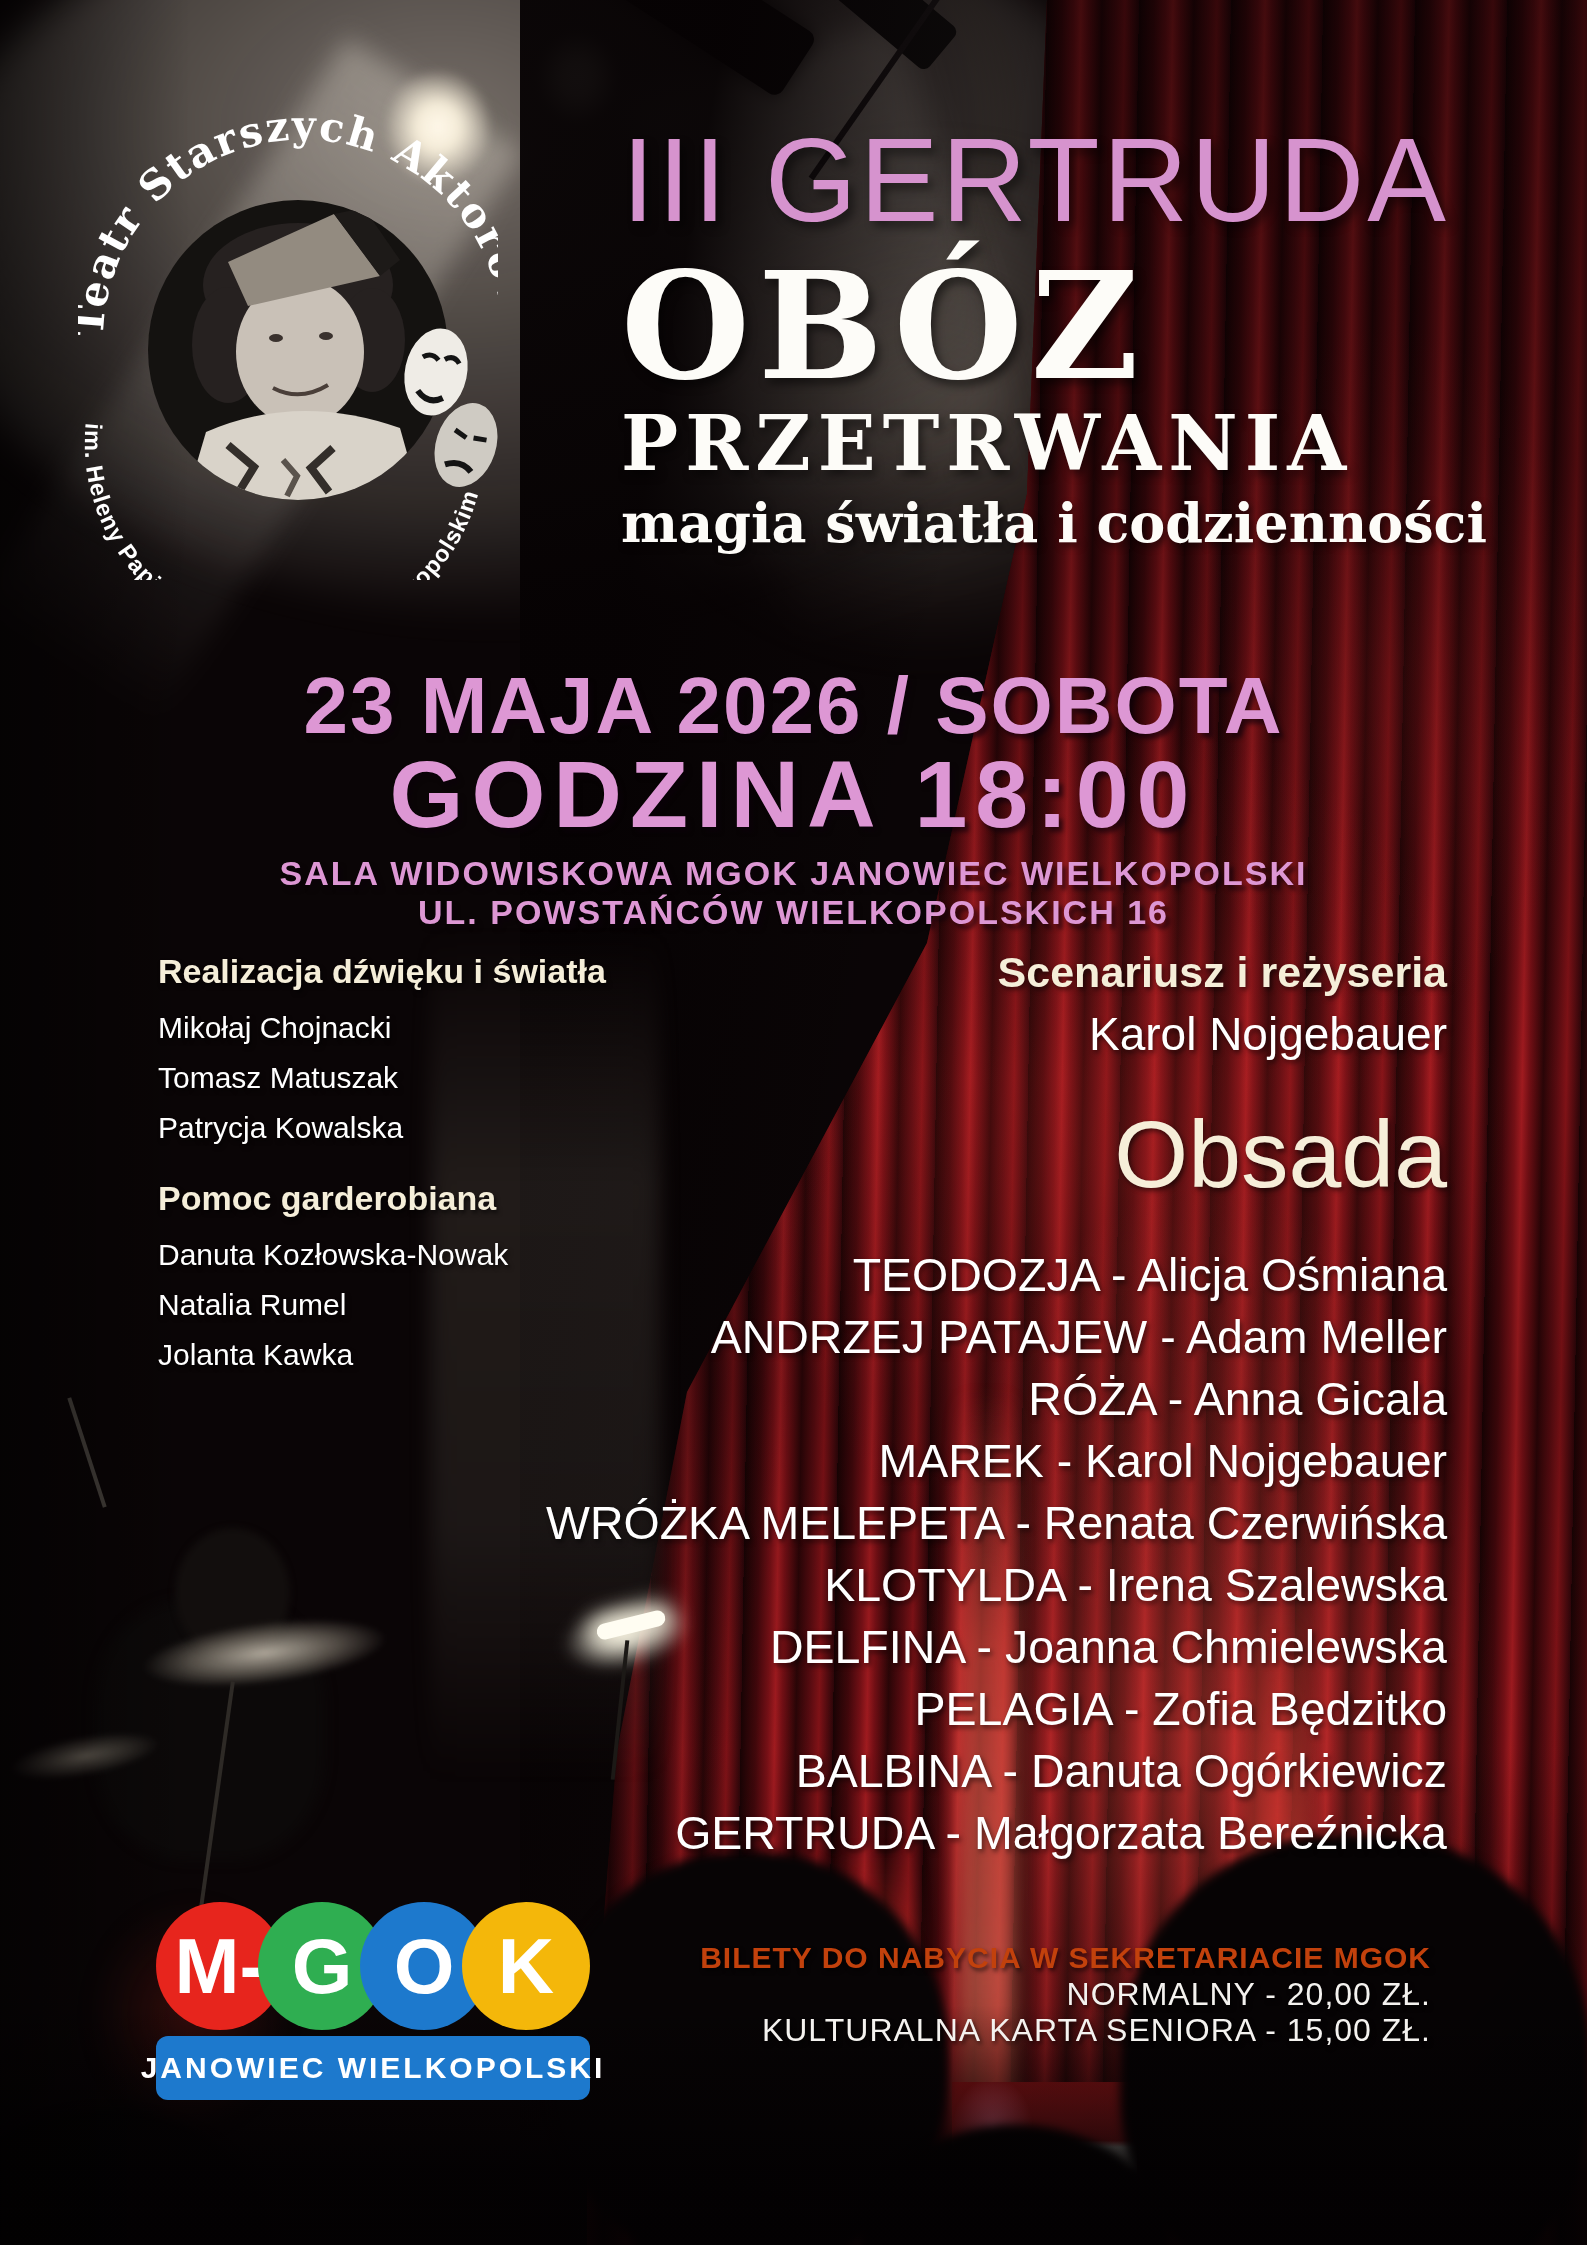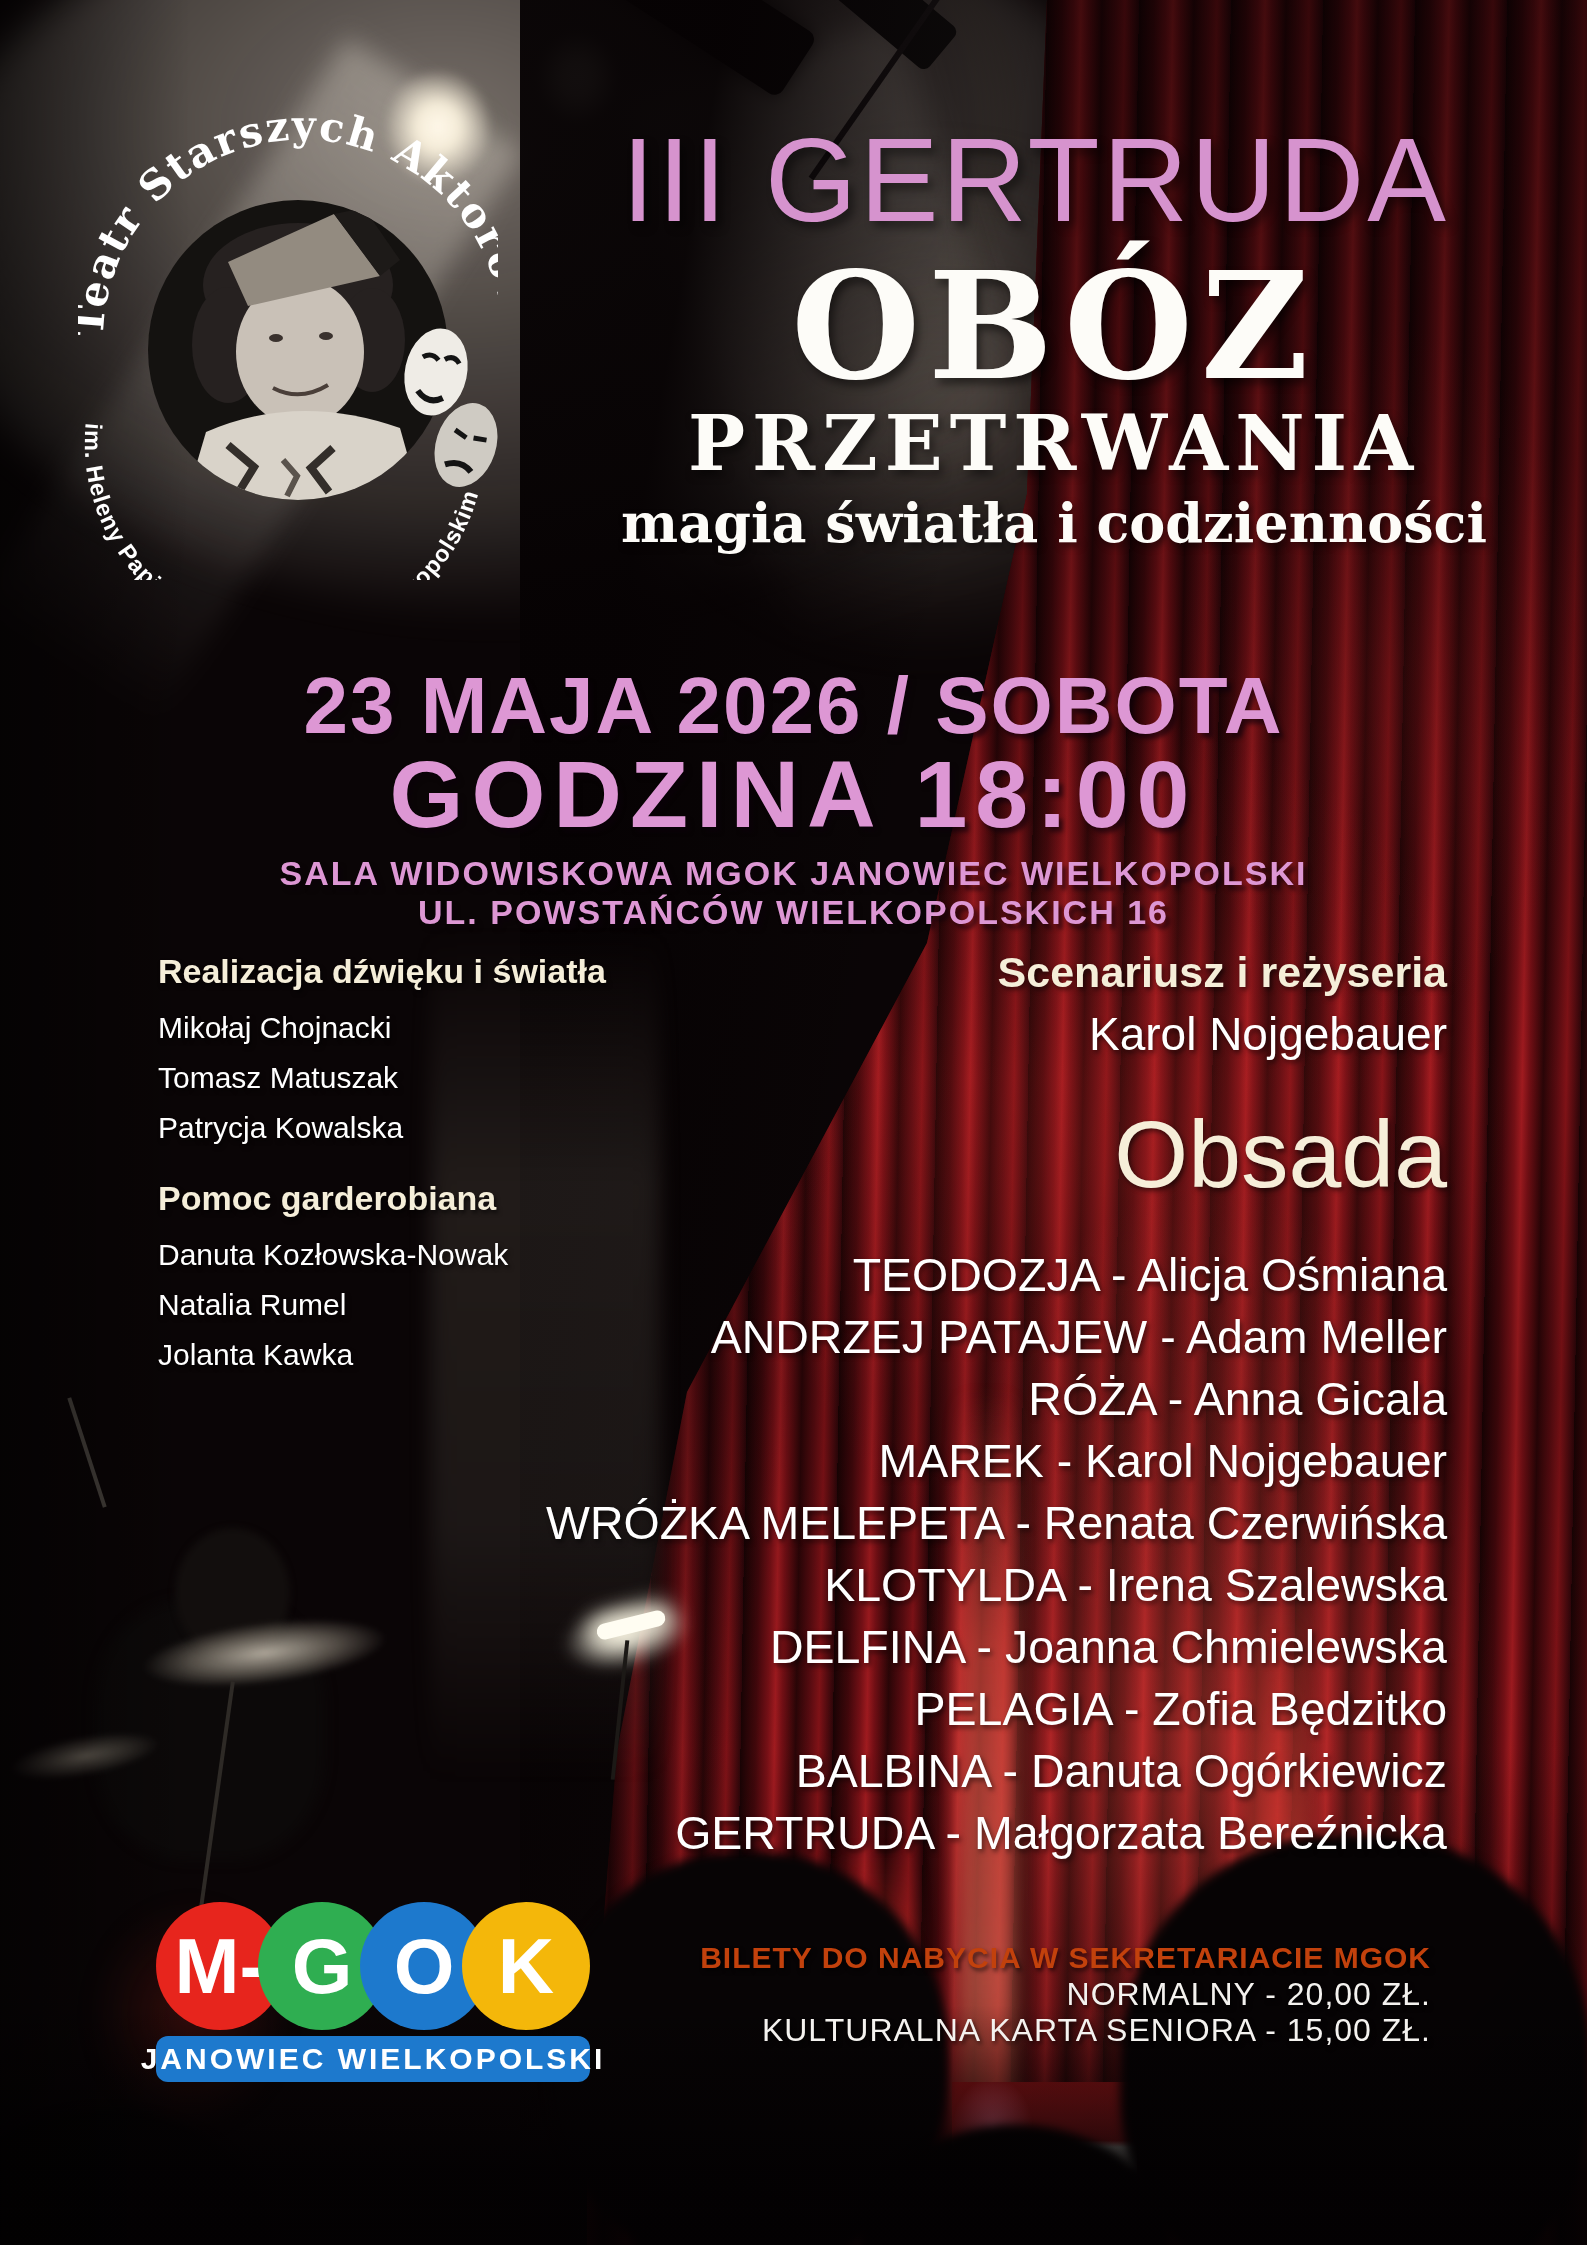--- a/index.html
+++ b/index.html
@@ -78,21 +78,21 @@
   .vignette{inset:0;pointer-events:none;
     background:linear-gradient(90deg,rgba(0,0,0,.5),transparent 12%),
                radial-gradient(125% 105% at 42% 38%,transparent 55%,rgba(0,0,0,.42) 100%);}
 
   
   .content{position:absolute;inset:0;z-index:5;}
   .logo-svg{position:absolute;left:78px;top:100px;}
 
   .title-iii{right:138px;top:112px;font-size:118px;font-weight:400;letter-spacing:3px;
     color:#d693ce;text-shadow:5px 6px 10px rgba(0,0,0,.45);white-space:nowrap;}
-  .show-block{right:100px;top:252px;text-align:center;color:#fdfcf8;
+  .show-block{right:100px;top:252px;text-align:left;color:#fdfcf8;
     font-family:"DejaVu Serif","Liberation Serif",serif;}
   .show-l1{font-size:148px;line-height:1;font-weight:800;letter-spacing:8px;text-shadow:4px 6px 9px rgba(0,0,0,.5);}
   .show-l2{font-size:76px;line-height:1;font-weight:800;letter-spacing:7px;margin-top:6px;text-shadow:3px 5px 8px rgba(0,0,0,.5);}
   .show-sub{font-size:54px;line-height:1;font-weight:700;letter-spacing:0px;margin-top:14px;text-shadow:3px 4px 7px rgba(0,0,0,.5);}
 
   .when-block{left:150px;right:150px;top:652px;text-align:center;color:#dd97d4;
     text-shadow:4px 5px 4px rgba(12,2,10,.6);}
   .date-line{font-size:80px;font-weight:700;letter-spacing:2px;line-height:1.02;white-space:nowrap;margin-top:13px;}
   .time-line{font-size:95px;font-weight:700;letter-spacing:8px;line-height:1.0;white-space:nowrap;}
   .venue{font-size:34px;font-weight:700;letter-spacing:2px;line-height:1.15;margin-top:12px;white-space:nowrap;}
@@ -111,21 +111,21 @@
 
   .mgok{left:156px;top:1902px;}
   .mgok-circles{display:flex;}
   .mgok-circle{width:128px;height:128px;border-radius:50%;margin-right:-26px;
     display:flex;align-items:center;justify-content:center;
     color:#fff;font-size:78px;font-weight:800;}
   .c-red{background:#e7251d;}
   .c-green{background:#2fae51;}
   .c-blue{background:#1d79cd;}
   .c-yellow{background:#f4b70a;margin-right:0;}
-  .mgok-bar{margin-top:6px;width:434px;height:46px;border-radius:12px;background:#1d79cd;
+  .mgok-bar{margin-top:6px;width:434px;height:64px;border-radius:12px;background:#1d79cd;
     display:flex;align-items:center;justify-content:center;
     color:#fff;font-size:30px;font-weight:800;letter-spacing:3px;white-space:nowrap;}
 
   .tickets{right:156px;top:1940px;text-align:right;text-shadow:2px 3px 4px rgba(0,0,0,.6);}
   .t-bold{font-size:30px;font-weight:800;color:#c2410c;letter-spacing:1px;line-height:36px;white-space:nowrap;}
   .t-light{font-size:32px;font-weight:400;color:#f4f2ef;letter-spacing:1px;line-height:36px;white-space:nowrap;}
 </style>
 </head>
 <body>
 

